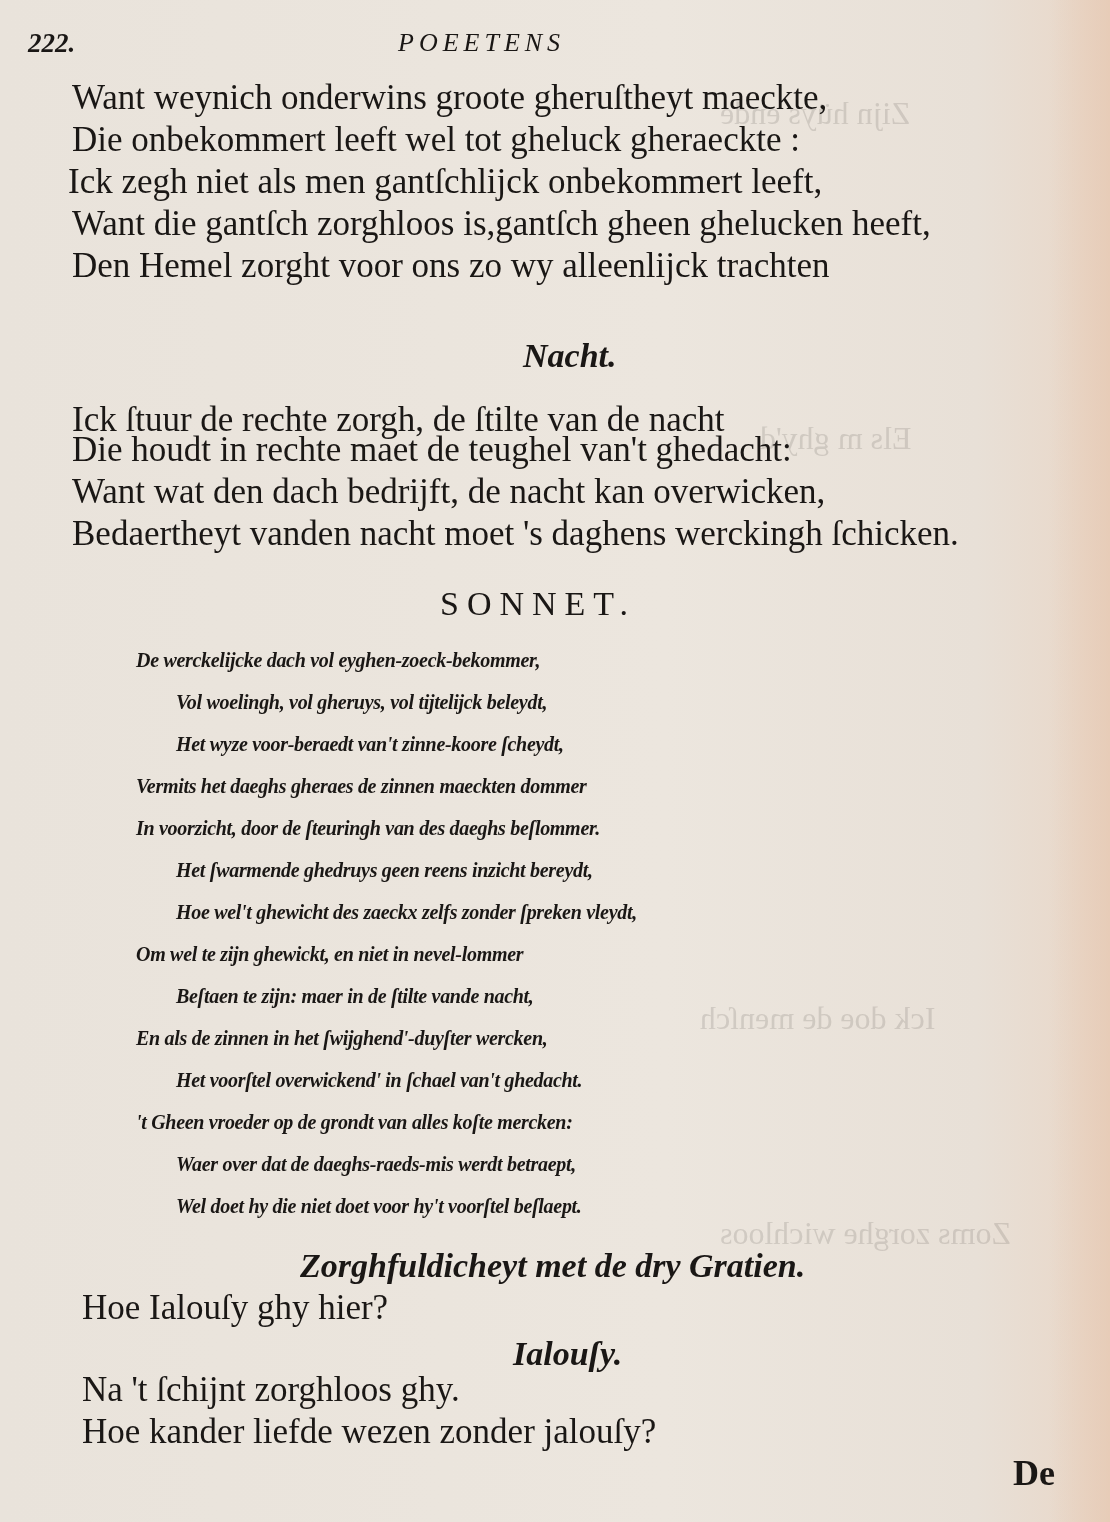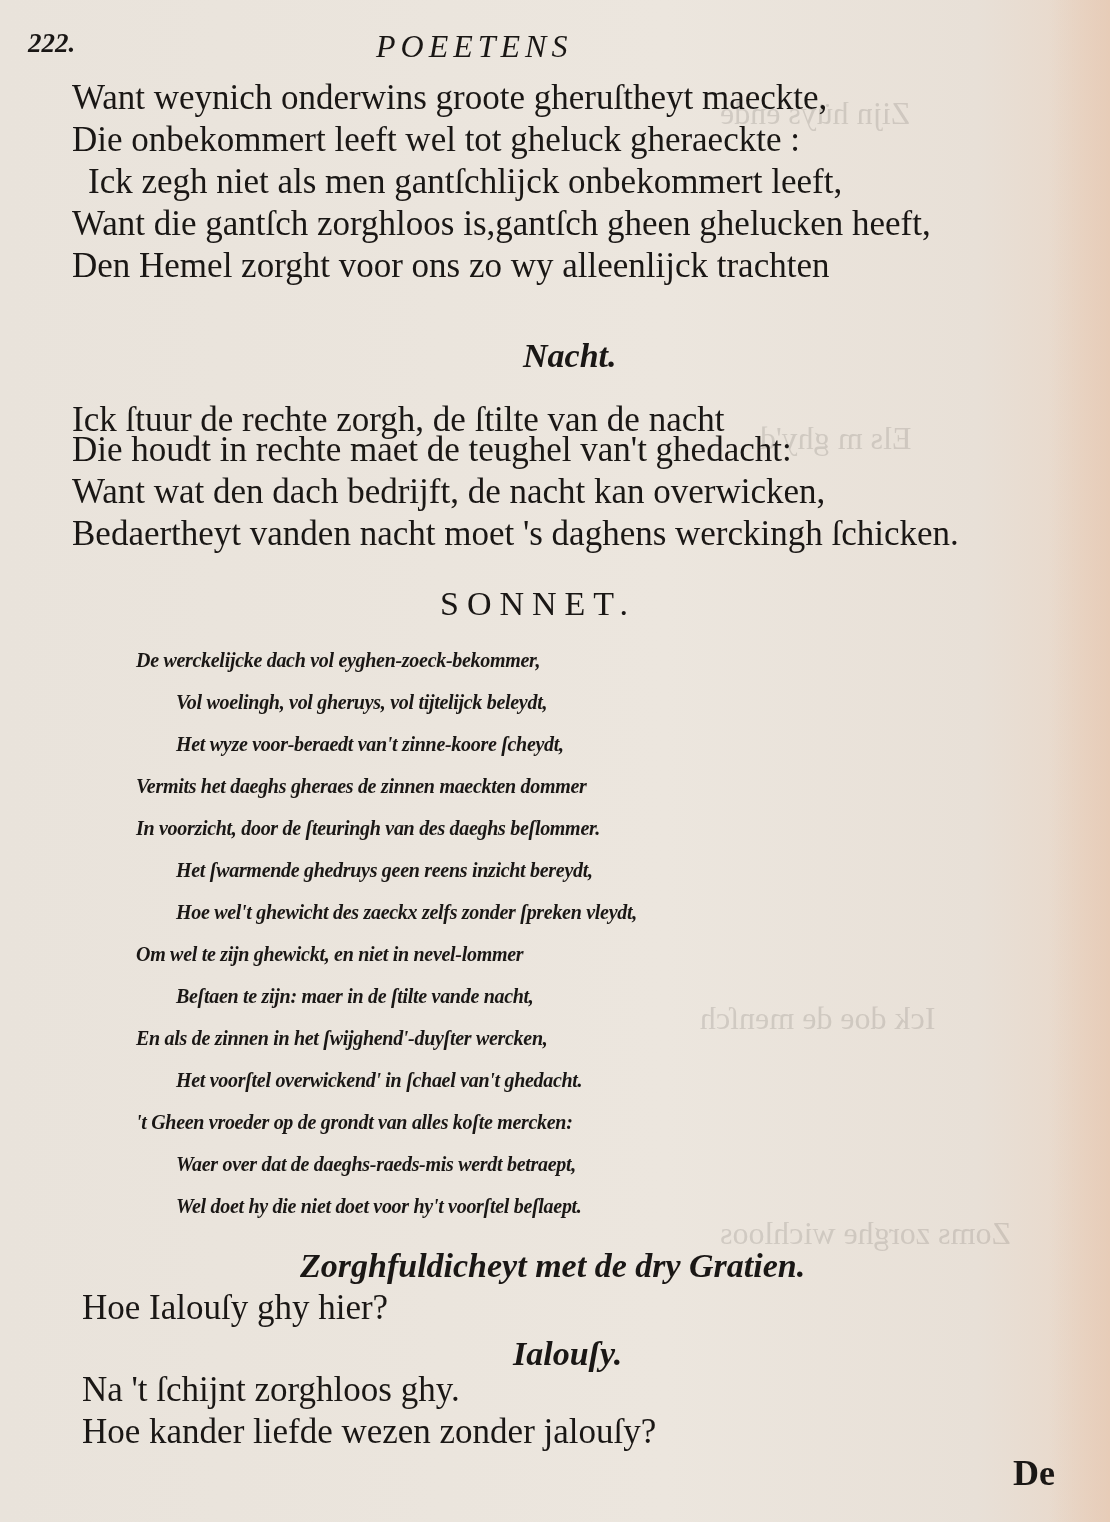--- a/index.html
+++ b/index.html
@@ -19,21 +19,21 @@
     background: linear-gradient(90deg, rgba(230,205,185,0) 0%, rgba(230,200,178,0.7) 100%);
   }
   .bleed {
     position: absolute; color: rgba(90,85,80,0.18); font-size: 32px;
     transform: scaleX(-1); white-space: nowrap;
   }
   .header {
     position: absolute; top: 28px; left: 28px; width: 1000px; height: 40px;
   }
   .pagenum { position: absolute; left: 0; top: 0; font-size: 27px; font-style: italic; font-weight: bold; }
-  .running-title { position: absolute; left: 348px; top: 0; font-size: 32px; font-style: italic; letter-spacing: 5px; }
+  .running-title { position: absolute; left: 370px; top: 0; font-size: 26px; font-style: italic; letter-spacing: 5px; }
   .line {
     position: absolute; white-space: nowrap; font-size: 35px; line-height: 40px; margin-left: 48px;
   }
   .roman { font-style: normal; }
   .italic { font-style: italic; font-weight: bold; font-size: 20px; letter-spacing: -0.3px; }
   .heading-italic { font-style: italic; font-weight: bold; font-size: 34px; text-align: center; }
   .sonnet-title { font-size: 34px; letter-spacing: 8px; }
   .catchword { position: absolute; right: 55px; top: 1452px; font-size: 36px; font-weight: bold; }
 </style>
 </head>
@@ -47,21 +47,21 @@
   <div class="bleed" style="left:700px;top:1000px;">Ick doe de menſch</div>
   <div class="bleed" style="left:720px;top:1215px;">Zoms zorghe wichloos</div>
 
   <div class="header">
     <span class="pagenum">222.</span>
     <span class="running-title">POEETENS</span>
   </div>
 
   <div class="line roman" style="left:24px;top:78px;">Want weynich onderwins groote gheruſtheyt maeckte,</div>
   <div class="line roman" style="left:24px;top:120px;">Die onbekommert leeft wel tot gheluck gheraeckte :</div>
-  <div class="line roman" style="left:40px;top:162px;">Ick zegh niet als men gantſchlijck onbekommert leeft,</div>
+  <div class="line roman" style="left:20px;top:162px;">Ick zegh niet als men gantſchlijck onbekommert leeft,</div>
   <div class="line roman" style="left:24px;top:204px;">Want die gantſch zorghloos is,gantſch gheen ghelucken heeft,</div>
   <div class="line roman" style="left:24px;top:246px;">Den Hemel zorght voor ons zo wy alleenlijck trachten</div>
 
   <div class="line heading-italic" style="left:475px;top:336px;">Nacht.</div>
 
   <div class="line roman" style="left:24px;top:400px;">Ick ſtuur de rechte zorgh, de ſtilte van de nacht</div>
   <div class="line roman" style="left:24px;top:430px;">Die houdt in rechte maet de teughel van't ghedacht:</div>
   <div class="line roman" style="left:24px;top:472px;">Want wat den dach bedrijft, de nacht kan overwicken,</div>
   <div class="line roman" style="left:24px;top:514px;">Bedaertheyt vanden nacht moet 's daghens werckingh ſchicken.</div>
 

